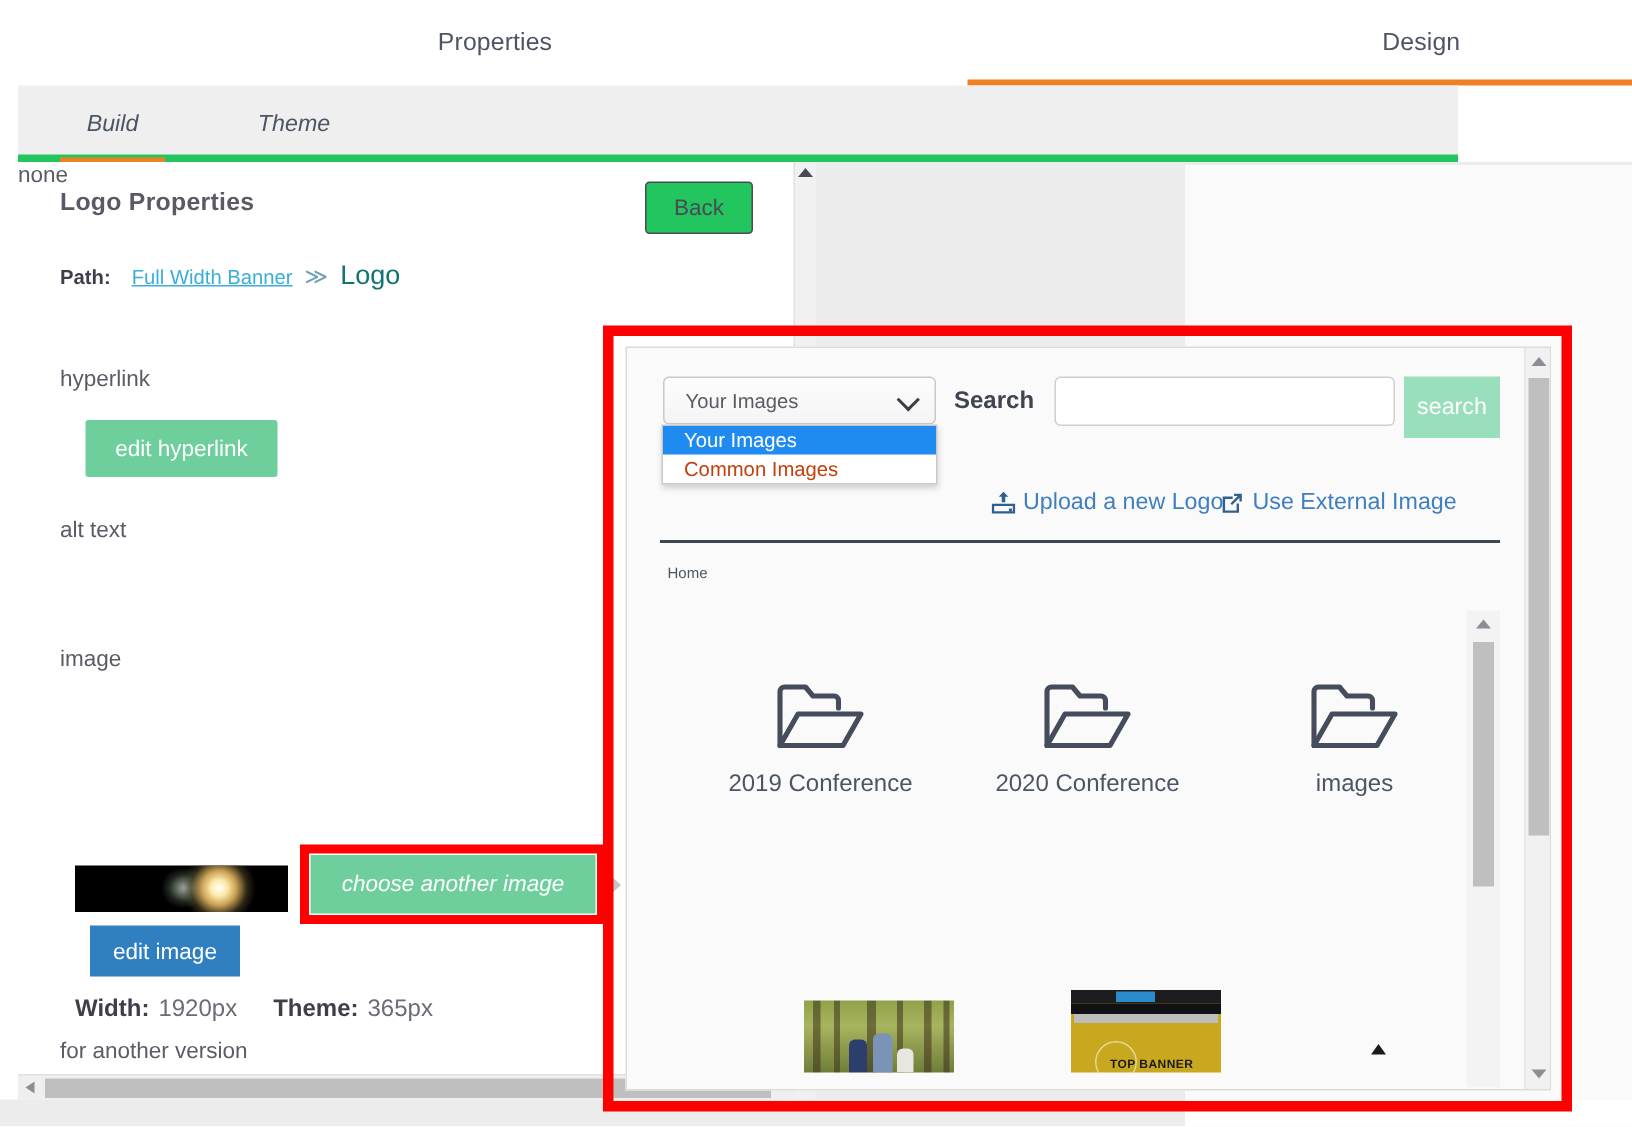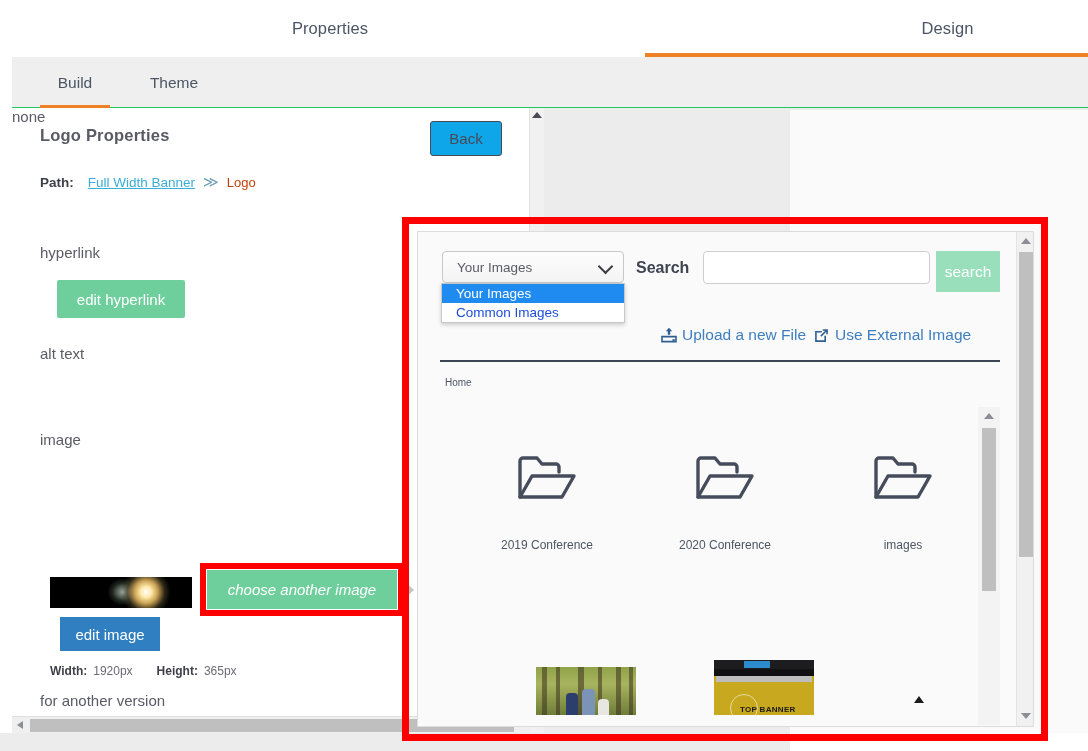--- a/index.html
+++ b/index.html
@@ -25,31 +25,32 @@
     cursor:pointer;
   }
   .toptab.properties { left:10px; width:640px; }
   .toptab.design { left:645px; width:605px; }
   .toptab .tt-underline {
     position:absolute; left:0; right:0; bottom:0; height:4px; background:#ef8023;
   }
 
   
   .subtabs {
-    position:absolute; left:12px; top:57px; width:1076px; height:51px;
+    position:absolute; left:12px; top:57px; width:960px; height:51px;
     background:#efefef;
-    border-bottom:1px solid #22c55e;
+    border-bottom:5px solid #22c55e;
+    font-style:italic;
   }
   .subtab {
     position:absolute; top:0; height:51px;
     display:flex; align-items:center; justify-content:center;
     font-size:15.5px; color:#4c5563; cursor:pointer;
   }
   .subtab.build { left:28px; width:70px; }
-  .subtab.theme { left:122px; width:80px;text-align:center; }
+  .subtab.theme { left:144px; width:80px;text-align:center; }
   .subtab .st-underline {
     position:absolute; left:0; right:0; bottom:0; height:3px; background:#ef8023;
   }
 
   
   .canvas-bg {
     position:absolute; left:543px; top:108px; width:247px; height:625px;
     background:#ececec;
   }
   .canvas-bg2 {
@@ -88,33 +89,33 @@
     background:#ffffff;
     border-right:1px solid #e0e0e0;
     overflow:hidden;
   }
   .lp-title {
     position:absolute; left:28px; top:18px;
     font-size:16.5px; font-weight:bold; color:#5a5a66; letter-spacing:.2px;
   }
   .back-btn {
     position:absolute; left:418px; top:13px; width:72px; height:35px;
-    background:#0ea5e9; border:1px solid #4a4a55; border-radius:3px;
+    background:#22c55e; border:1px solid #4a4a55; border-radius:3px;
     font-size:15px; color:#4a4a55;
     display:flex; align-items:center; justify-content:center;
     cursor:pointer;
   }
   .path-row {
     position:absolute; left:28px; top:65px; font-size:13.5px;
     display:flex; align-items:baseline; gap:6px;
   }
   .path-label { font-weight:bold; color:#3f3f4a; font-size:13.5px; }
   .path-link { color:#3aaed8; text-decoration:underline; font-size:13.5px; cursor:pointer; margin-left:8px;}
   .path-sep { color:#6f9fb5; font-size:15px; margin:0 2px; }
-  .path-current { color:#c2410c; font-size:13px; }
+  .path-current { color:#0f766e; font-size:18px; }
 
   .field-label {
     position:absolute; left:28px; font-size:15px; color:#5b5b66;
   }
   .lbl-hyperlink { top:106px;margin-top:30px; }
   .lbl-none { top:138px; left:40px; font-size:15px; color:#5b5b66; }
   .lbl-alt { top:237px; }
   .lbl-image { top:323px; }
   .lbl-mobile { top:584px; }
 
@@ -158,21 +159,21 @@
     border-top:9px solid transparent; border-bottom:9px solid transparent;
     border-left:10px solid #c4c4c4;
   }
   .btn-edit-image {
     position:absolute; left:48px; top:509px; width:100px; height:34px;
     background:#2f7fc1; color:#ffffff;
     display:flex; align-items:center; justify-content:center;
     font-size:15px; cursor:pointer;
   }
   .dims {
-    position:absolute; left:38px; top:556px; font-size:12px; color:#6b6b76;
+    position:absolute; left:38px; top:556px; font-size:16px; color:#6b6b76;
     display:flex; gap:6px; align-items:baseline;
   }
   .dims b { color:#3f3f4a; }
   .dims .gap { width:12px; display:inline-block; }
 
   .lp-hscroll {
     position:absolute; left:12px; top:716px; width:518px; height:17px;
     background:#efefef; border-top:1px solid #e0e0e0;
   }
   .lp-hscroll .arrow-left {
@@ -235,21 +236,21 @@
     transform:rotate(45deg);
   }
   .picker-options {
     position:absolute; left:23px; top:51px; width:184px;
     background:#ffffff; border:1px solid #c8c8c8;
     box-shadow:0 2px 4px rgba(0,0,0,.18);
     z-index:20;
   }
   .picker-option {
     height:19px; line-height:19px; padding-left:14px;
-    font-size:13.5px; color:#1d4ed8; cursor:pointer;
+    font-size:13.5px; color:#c2410c; cursor:pointer;
     white-space:nowrap;
   }
   .picker-option.selected { background:#1f8bf0; color:#ffffff; }
 
   .search-label {
     position:absolute; left:218px; top:27px;
     font-size:16px; font-weight:bold; color:#3f4450;
   }
   .search-input {
     position:absolute; left:285px; top:19px; width:227px; height:33px;
@@ -303,21 +304,21 @@
     position:absolute; left:4px; top:21px; width:14px; height:163px; background:#bfbfbf;
   }
   .fb-grid {
     position:absolute; left:0; top:0; width:536px; height:318px;
   }
   .fb-item {
     position:absolute; width:178px; text-align:center; cursor:pointer;
   }
   .fb-item .folder-icon { height:72px; display:flex; align-items:center; justify-content:center; }
   .fb-item .fb-name {
-    font-size:12px; color:#4c5563; margin-top:24px;
+    font-size:16px; color:#4c5563; 
   }
   .fb-thumb-item {
     position:absolute; cursor:pointer;margin-left:40px;
   }
   .thumb-forest {
     width:100px; height:48px; overflow:hidden; position:relative;
     background:linear-gradient(#8fa24a 0%, #a8b45e 35%, #6f7d3a 100%);
   }
   .thumb-forest .trunk { position:absolute; top:0; width:5px; height:100%; background:rgba(60,50,30,.55); }
   .thumb-forest .person { position:absolute; bottom:0; border-radius:4px 4px 0 0; }
@@ -408,21 +409,21 @@
     <div class="hl-pointer"></div>
 
     <div class="btn-edit-image">
       <span>edit image</span>
     </div>
 
     <div class="dims">
       <b>Width:</b>
       <span>1920px</span>
       <span class="gap"></span>
-      <b>Height:</b>
+      <b>Theme:</b>
       <span>365px</span>
     </div>
 
     <div class="field-label lbl-mobile">for another version</div>
 
   </div>
 
   <div class="lp-hscroll">
     <div class="arrow-left"></div>
     <div class="thumb"></div>
@@ -454,21 +455,21 @@
       <div class="search-btn">
         <span>search</span>
       </div>
 
       <div class="link-upload">
         <svg class="icon-upload" viewBox="0 0 16 16">
           <path d="M8 0.8 L11.2 4.2 H9.2 V7.8 H6.8 V4.2 H4.8 Z" fill="#2f5f90"></path>
           <path d="M1 9.6 H15 V14.6 H1 Z" fill="none" stroke="#2f5f90" stroke-width="1.6"></path>
           <rect x="11.6" y="12" width="2" height="2" fill="#2f5f90"></rect>
         </svg>
-        <span>Upload a new File</span>
+        <span>Upload a new Logo</span>
       </div>
       <div class="link-external">
         <svg class="icon-external" viewBox="0 0 16 16">
           <path d="M1.2 3.2 H8.3 V4.9 H2.9 V13.1 H11.1 V8.2 H12.8 V14.8 H1.2 Z" fill="#2f5f90"></path>
           <path d="M9.3 1.2 H14.8 V6.7 H13.1 V4.1 L7.9 9.3 L6.7 8.1 L11.9 2.9 H9.3 Z" fill="#2f5f90"></path>
         </svg>
         <span>Use External Image</span>
       </div>
 
       <div class="modal-rule"></div>

